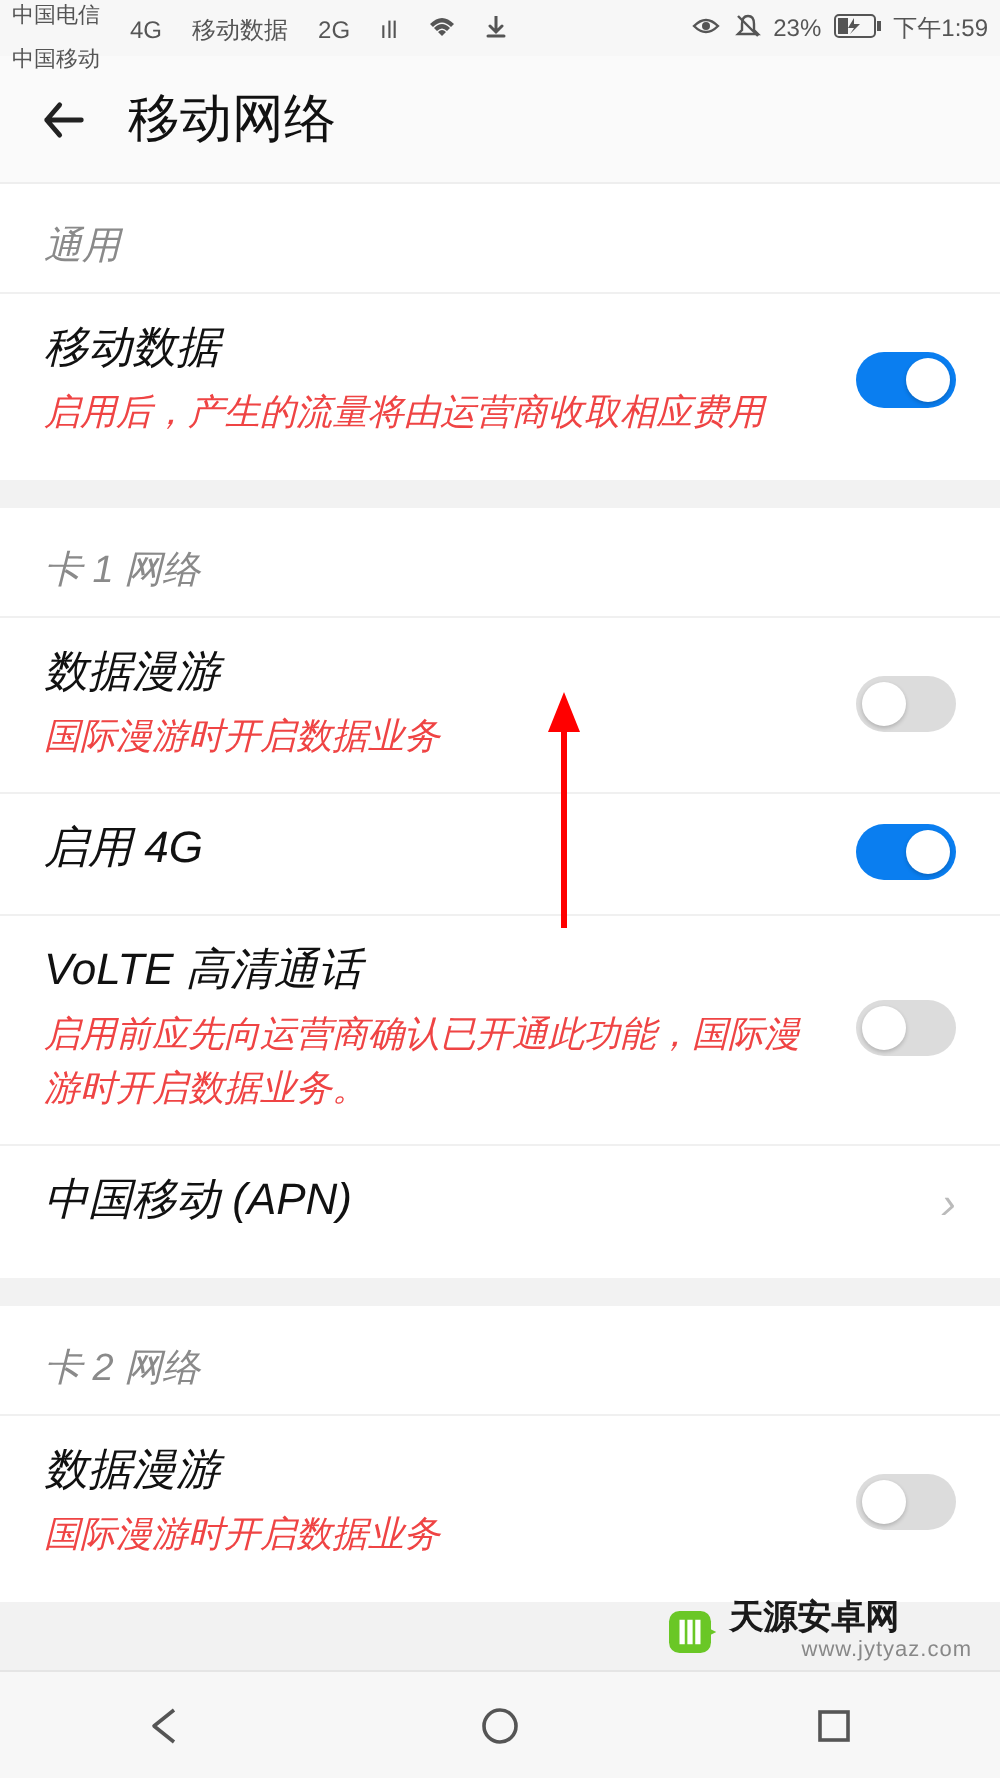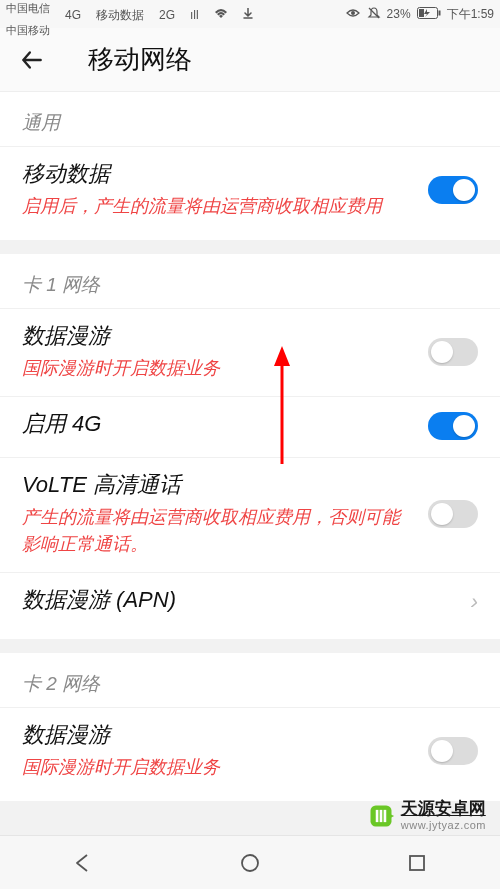--- a/index.html
+++ b/index.html
@@ -32,21 +32,21 @@
     align-items: center;
     padding: 0 16px;
     border-bottom: 1px solid #eee;
   }
   .back-btn {
     width: 32px; height: 32px;
     display: flex; align-items: center; justify-content: center;
     margin-right: 16px;
     cursor: pointer;
   }
-  .header-title { font-size: 26px; font-weight: 500; color: #111; margin-left: 24px; }
+  .header-title { font-size: 26px; font-weight: 500; color: #111; }
   .section {
     background: #fff;
     margin-bottom: 14px;
     padding-bottom: 6px;
     font-style: italic;
   }
   .section-header {
     font-size: 19px;
     color: #8a8a8a;
     padding: 18px 22px 10px;
@@ -123,24 +123,24 @@
     bottom: 58px;
     display: flex;
     align-items: center;
     gap: 6px;
     pointer-events: none;
   }
   .wm-icon {
     width: 28px; height: 28px;
   }
   .wm-text-main {
-    font-size: 17px; font-weight: 600; color: #1a1a1a; line-height: 1.1; text-decoration: underline;
+    font-size: 17px; font-weight: 600; color: #1a1a1a; line-height: 1.1;
   }
   .wm-text-sub {
-    font-size: 11px; color: #888; letter-spacing: 0.5px;
+    font-size: 11px; color: #888; letter-spacing: 0.5px; margin-left: 36px;
   }
 </style>
 </head>
 <body>
 
 <div class="status-bar">
   <div class="status-left">
     <div class="carrier-line">
       <span>中国电信</span>
       <span class="mini-ico">4G</span>
@@ -228,30 +228,30 @@
       <div class="row-title">启用 4G</div>
     </div>
     <div class="toggle on">
         <div class="knob"></div>
       </div>
   </div>
 
   <div class="setting-row">
     <div class="row-text">
       <div class="row-title">VoLTE 高清通话</div>
-      <div class="row-sub">产生的流量将由运营商收取相应费用，否则可能影响正常通话。</div>
+      <div class="row-sub">启用前应先向运营商确认已开通此功能，国际漫游时开启数据业务。</div>
     </div>
     <div class="toggle off">
         <div class="knob"></div>
       </div>
   </div>
 
   <div class="setting-row">
     <div class="row-text">
-      <div class="row-title">数据漫游 (APN)</div>
+      <div class="row-title">中国移动 (APN)</div>
     </div>
     <span class="chevron">›</span>
   </div>
 </div>
 
 <div class="section">
   <div class="section-header">卡 2 网络</div>
   <div class="setting-row">
     <div class="row-text">
       <div class="row-title">数据漫游</div>

